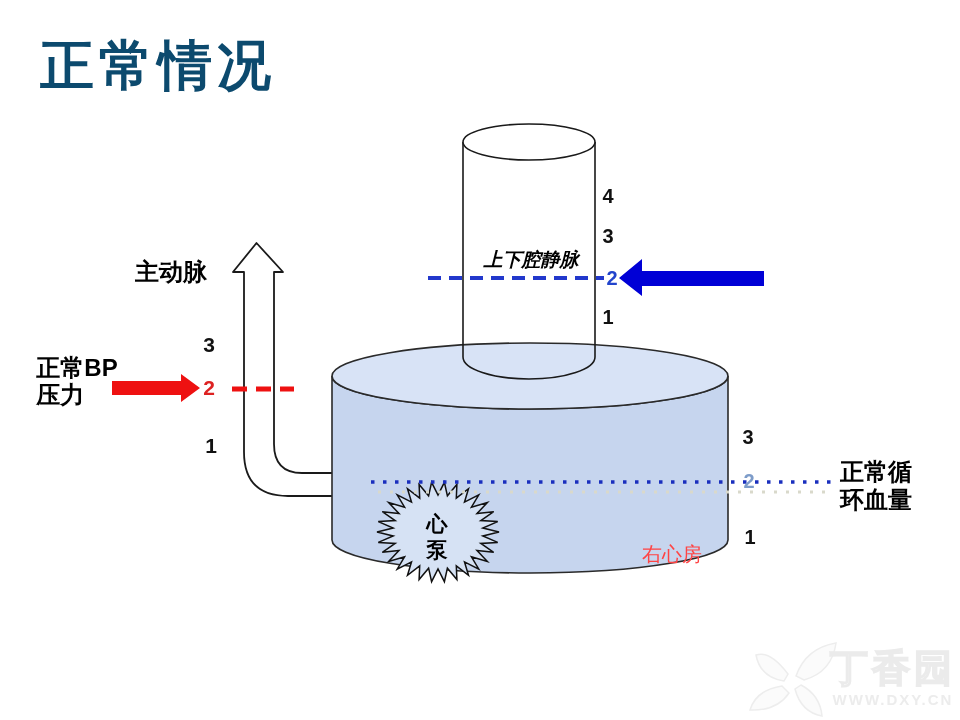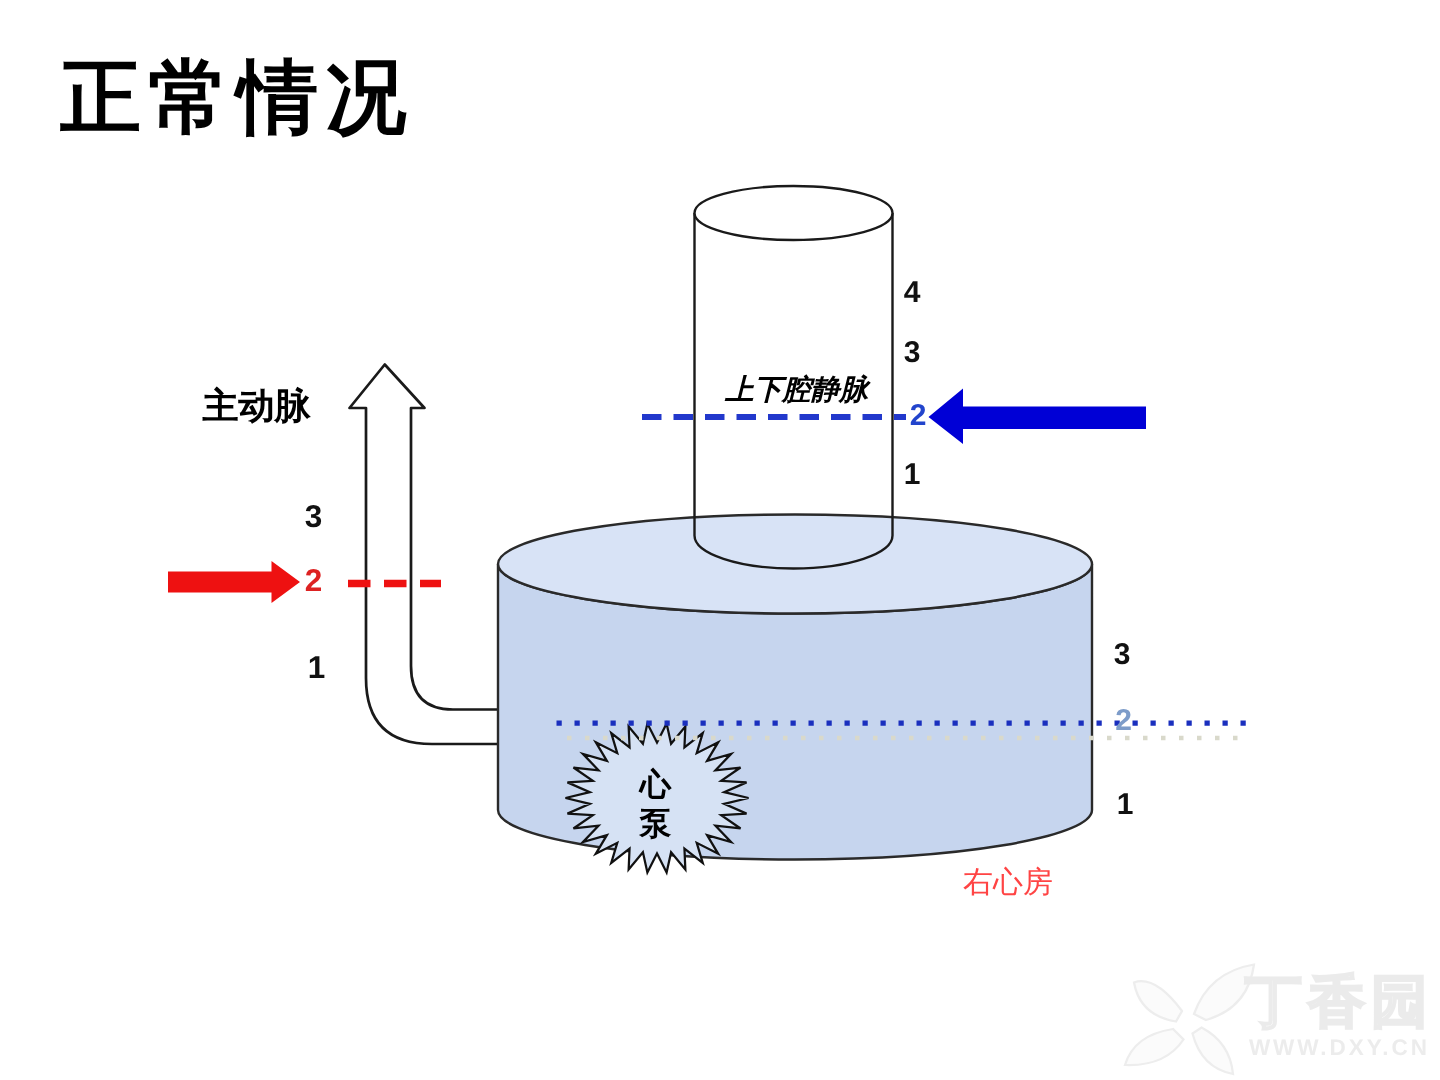--- a/index.html
+++ b/index.html
@@ -5,21 +5,21 @@
   html,body{margin:0;padding:0;}
   body{
     width:960px;height:720px;position:relative;background:#ffffff;overflow:hidden;
     font-family:"Liberation Sans","DejaVu Sans",sans-serif;
   }
   .stage{position:absolute;left:0;top:0;width:960px;height:720px;}
   svg.layer{position:absolute;left:0;top:0;width:960px;height:720px;}
   .lbl{position:absolute;transform:translate(-50%,-50%);color:#000;white-space:nowrap;text-align:left;}
   .title{
     position:absolute;left:40px;top:36px;transform:none;
-    font-size:54px;font-weight:900;letter-spacing:5px;color:#000000;line-height:58px;
+    font-size:54px;font-weight:900;letter-spacing:5px;color:#0c4a6e;line-height:58px;
   }
   .b24{font-size:24px;font-weight:bold;line-height:27px;}
   .b19{font-size:19px;font-weight:bold;}
   .num{position:absolute;transform:translate(-50%,-50%);font-size:21px;font-weight:bold;color:#111;}
   .num.red{color:#dd2222;}
   .num.blue{color:#2244cc;}
   .num.lightblue{color:#7d9cc9;}
   .atrium{font-size:20px;font-weight:400;color:#ff4444;}
   .pump-text{font-size:21px;font-weight:bold;line-height:26px;color:#000;}
   .wm-name{
@@ -63,39 +63,47 @@
       <path d="M788 674 Q770 650 756 655 Q760 677 784 681 Z"></path>
       <path d="M782 686 Q756 690 750 710 Q777 711 789 693 Z"></path>
       <path d="M795 689 Q801 712 822 716 Q820 695 801 685 Z"></path>
     </g>
   </svg>
 
   <div class="title">正常情况</div>
 
   <div class="lbl b24" style="left:171px;top:271px;">主动脉</div>
 
+  <div class="lbl b24" style="left:77px;top:381px;">
+    <div>正常BP</div>
+    <div>压力</div>
+  </div>
 
   <div class="num" style="left:209px;top:345px;">3</div>
   <div class="num red" style="left:209px;top:388px;">2</div>
   <div class="num" style="left:211px;top:446px;">1</div>
 
   <div class="lbl b19" style="left:531px;top:260px;font-style:italic;">上下腔静脉</div>
 
   <div class="num" style="left:608px;top:196px;font-size:20px;">4</div>
   <div class="num" style="left:608px;top:236px;font-size:20px;">3</div>
   <div class="num blue" style="left:612px;top:278px;font-size:20px;">2</div>
   <div class="num" style="left:608px;top:317px;font-size:20px;">1</div>
 
 
   <div class="num" style="left:748px;top:437px;font-size:20px;">3</div>
   <div class="num lightblue" style="left:749px;top:481px;font-size:20px;">2</div>
   <div class="num" style="left:750px;top:537px;font-size:20px;">1</div>
 
+  <div class="lbl b24" style="left:876px;top:486px;line-height:28px;">
+    <div>正常循</div>
+    <div>环血量</div>
+  </div>
 
-  <div class="lbl atrium" style="left:672px;top:554px;margin-top:34px;">右心房</div>
+  <div class="lbl atrium" style="left:672px;top:554px;">右心房</div>
 
   <div class="lbl pump-text" style="left:437px;top:537px;">
     <div>心</div>
     <div>泵</div>
   </div>
 
   <div class="lbl wm-name" style="left:893px;top:668px;">丁香园</div>
   <div class="lbl wm-url" style="left:893px;top:699px;">WWW.DXY.CN</div>
 
 </div>

